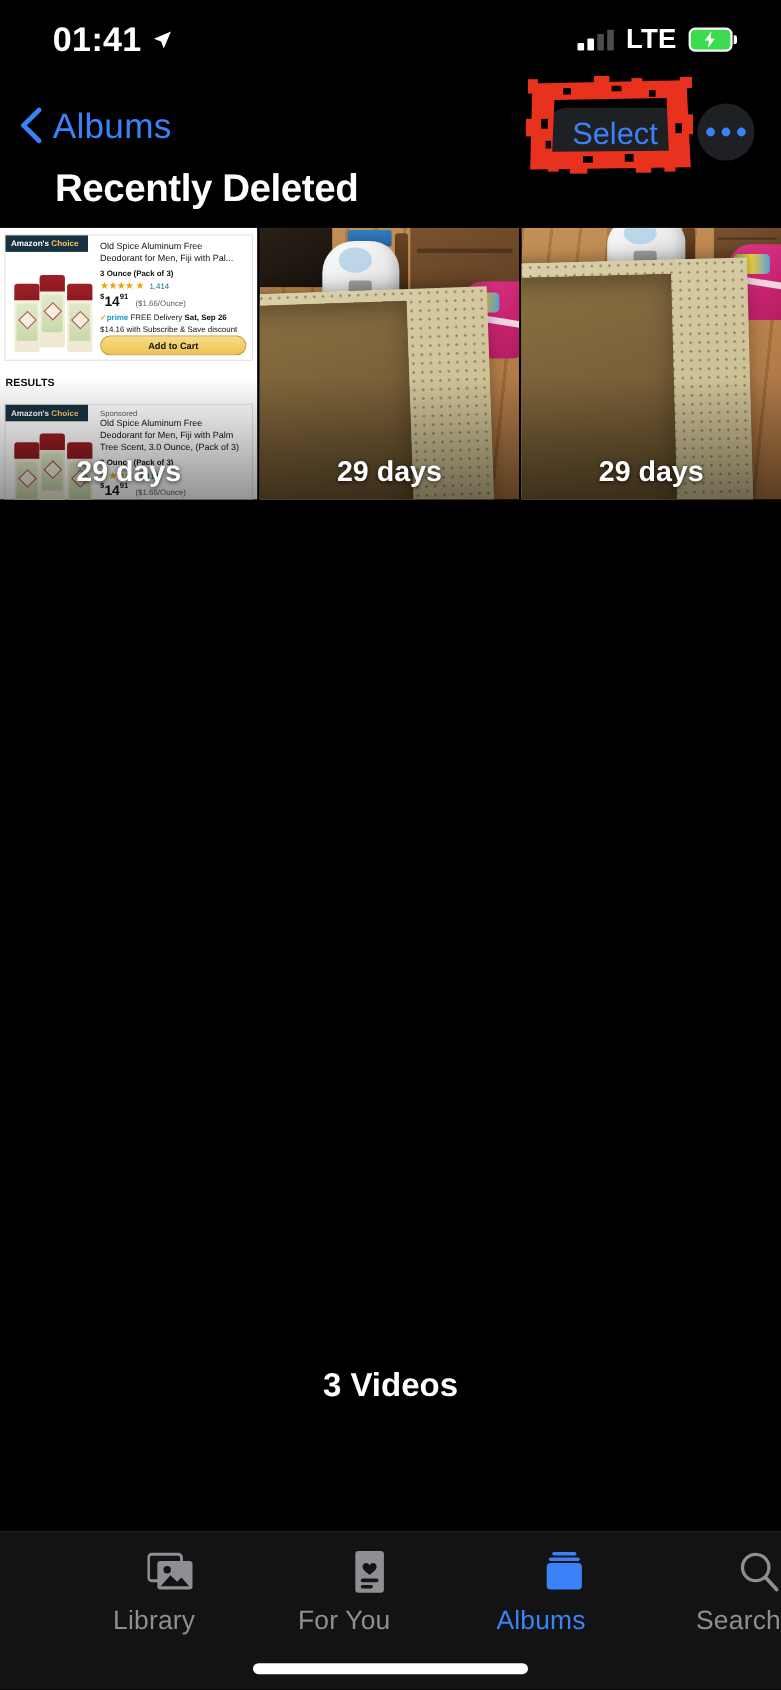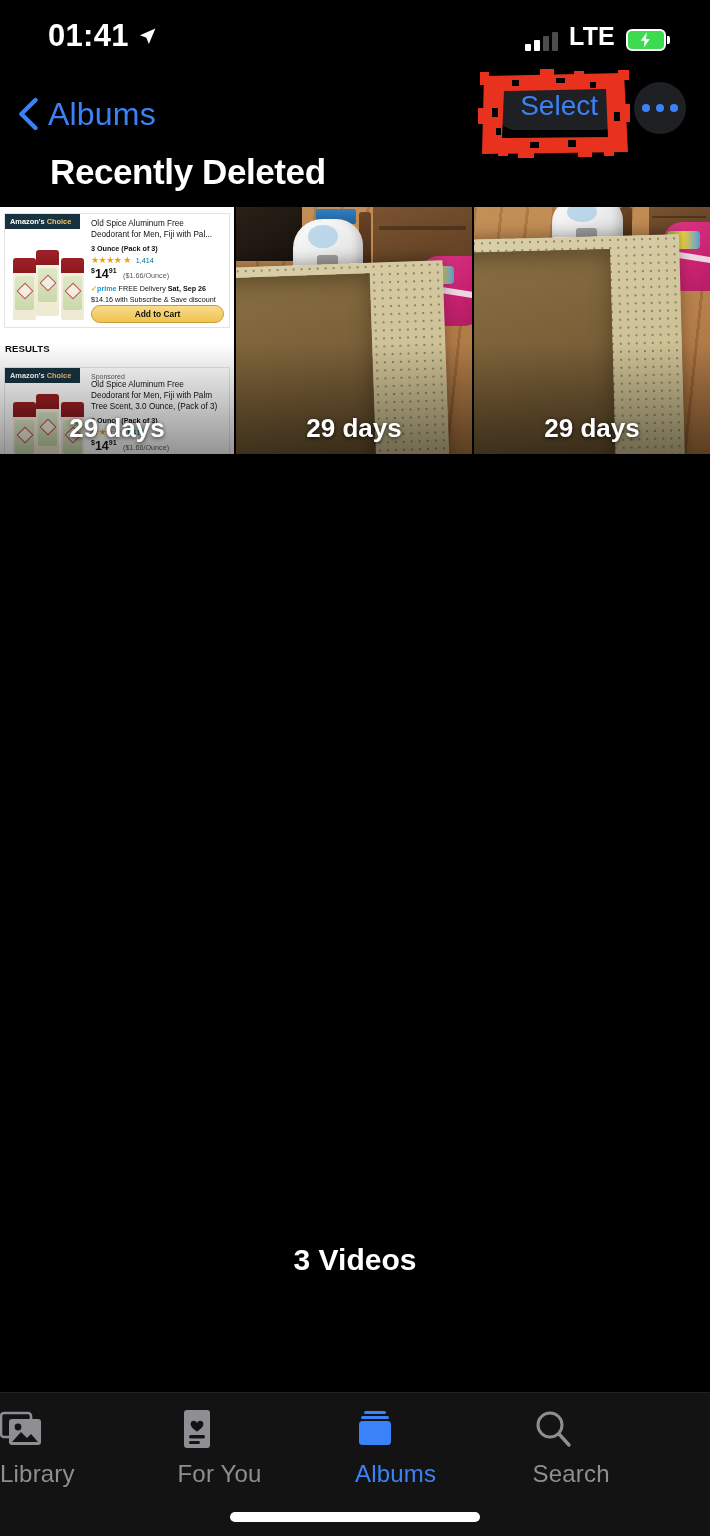--- a/index.html
+++ b/index.html
@@ -13,21 +13,21 @@
 
   
   .statusbar {
     position:absolute; top:0; left:0; width:710px; height:72px;
     display:flex; align-items:center; justify-content:space-between;
     padding:0 40px 0 48px;
   }
   .sb-left { display:flex; align-items:center; gap:9px; }
   .sb-time { color:#fff; font-size:31px; font-weight:600; letter-spacing:0.3px; }
   .loc-arrow { width:19px; height:19px; display:block; }
-  .sb-right { display:flex; align-items:flex-end; gap:11px; }
+  .sb-right { display:flex; align-items:center; gap:11px; }
   .bars { display:flex; align-items:flex-end; gap:3px; height:20px; }
   .bars i { display:block; width:6px; background:#fff; border-radius:1px; }
   .bars i.b1 { height:7px; }
   .bars i.b2 { height:11px; }
   .bars i.b3 { height:15px; background:#4d4d4d; }
   .bars i.b4 { height:19px; background:#4d4d4d; }
   .lte { color:#fff; font-size:25px; font-weight:600; letter-spacing:0.2px; }
   .battery { position:relative; width:44px; height:22px; }
   .bat-body {
     position:absolute; left:0; top:0; width:40px; height:22px;
@@ -44,21 +44,21 @@
     position:absolute; top:82px; left:0; width:710px; height:64px;
   }
   .back-btn {
     position:absolute; left:18px; top:0; height:64px;
     display:flex; align-items:center; gap:10px; cursor:pointer;
   }
   .chev { width:20px; height:34px; display:block; }
   .back-label { color:#3b82f8; font-size:32px; letter-spacing:0.2px; }
   .nav-right {
     position:absolute; right:24px; top:0; height:64px;
-    display:flex; align-items:flex-start; gap:10px;
+    display:flex; align-items:flex-end; gap:10px;
   }
   .select-btn {
     background:#1f2023; color:#3b82f8;
     font-size:28px; font-weight:500;
     padding:10px 26px; border-radius:22px;
     border:none; cursor:pointer; line-height:1;
   }
   .more-btn {
     width:52px; height:52px; border-radius:26px; background:#1f2023;
     display:flex; align-items:center; justify-content:center;
@@ -255,21 +255,21 @@
     color:#9a9a9e; font-size:26px; line-height:1.36;
   }
 
   
   .tabbar {
     position:absolute; left:0; bottom:0; width:710px; height:144px;
     background:#131314; border-top:1px solid #222226;
     display:flex; align-items:flex-start; padding-top:14px;
   }
   .tab {
-    flex:1; display:flex; flex-direction:column; align-items:flex-start; gap:9px;
+    flex:1; display:flex; flex-direction:column; align-items:flex-end; gap:9px;
     cursor:pointer;
   }
   .tab .ico { height:44px; display:flex; align-items:center; justify-content:center; }
   .tab .tlabel { font-size:24px; color:#8e8e93; letter-spacing:0.2px; }
   .tab.active .tlabel { color:#3b82f8; }
   .home-ind {
     position:absolute; bottom:14px; left:50%; transform:translateX(-50%);
     width:250px; height:10px; border-radius:5px; background:#fff;
   }
 </style>

